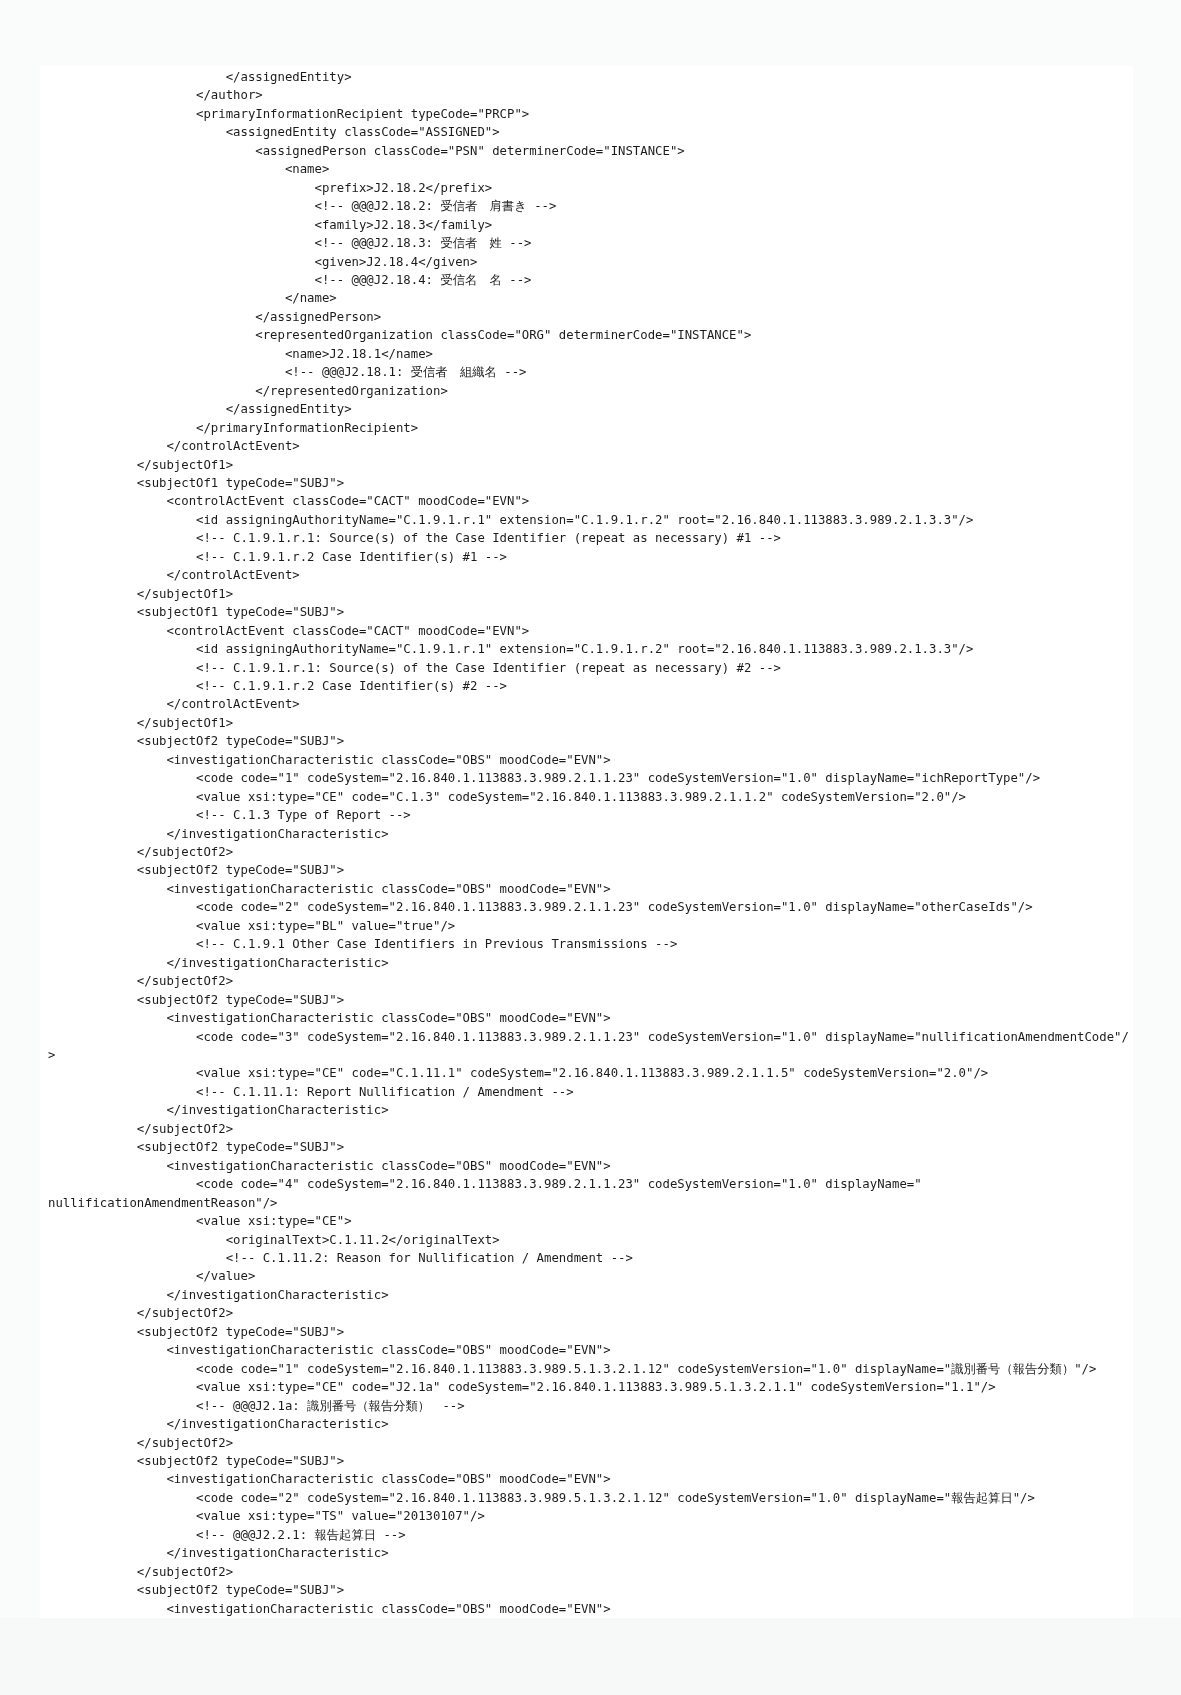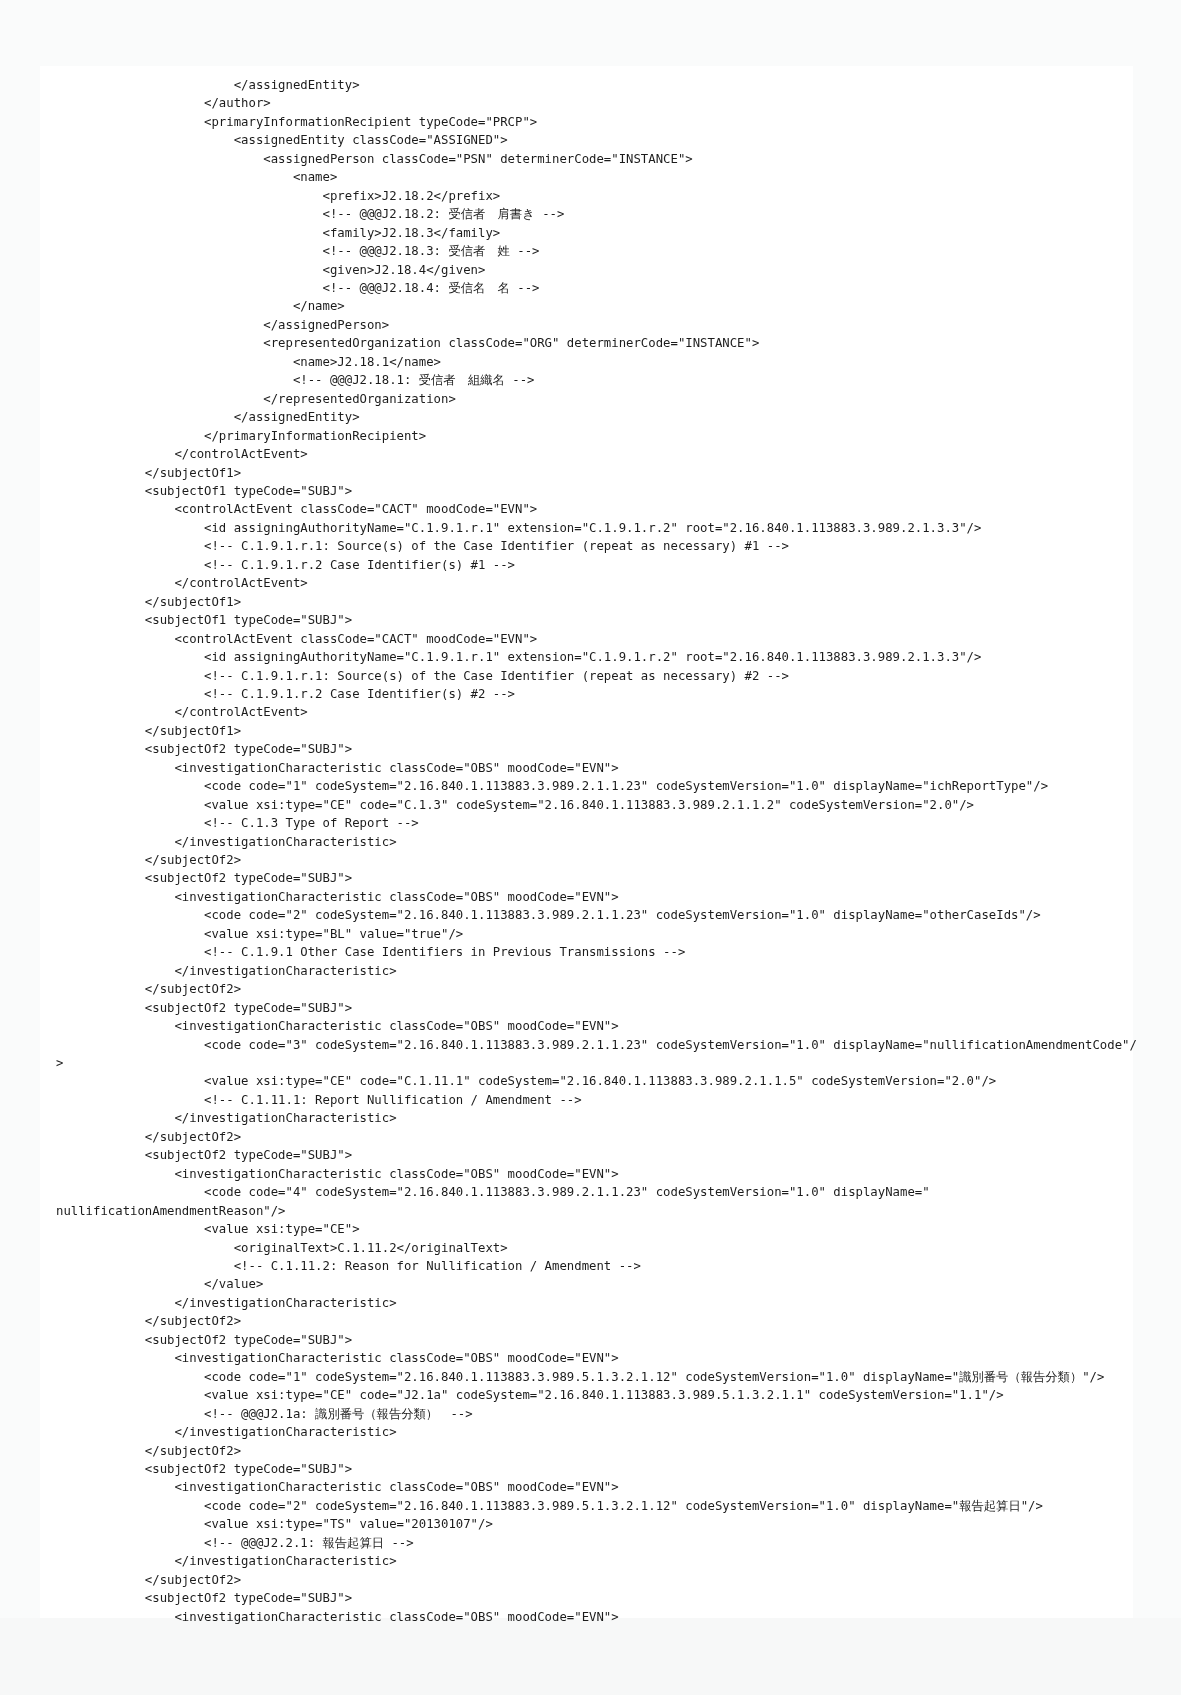--- a/index.html
+++ b/index.html
@@ -27,21 +27,21 @@
   }
   .bottom-band {
     position: absolute;
     left: 0;
     top: 1618px;
     width: 1181px;
     height: 77px;
     background: #f7f8f8;
   }
   pre.xml-text {
-    margin: 8px;
+    margin: 0;
     padding: 2px 0 0 8px;
     font-family: "DejaVu Sans Mono", "Liberation Mono", monospace;
     font-size: 12.3px;
     line-height: 18.45px;
     color: #1c1c1c;
     white-space: pre;
     overflow: visible;
     -webkit-font-smoothing: none;
   }
 </style>

